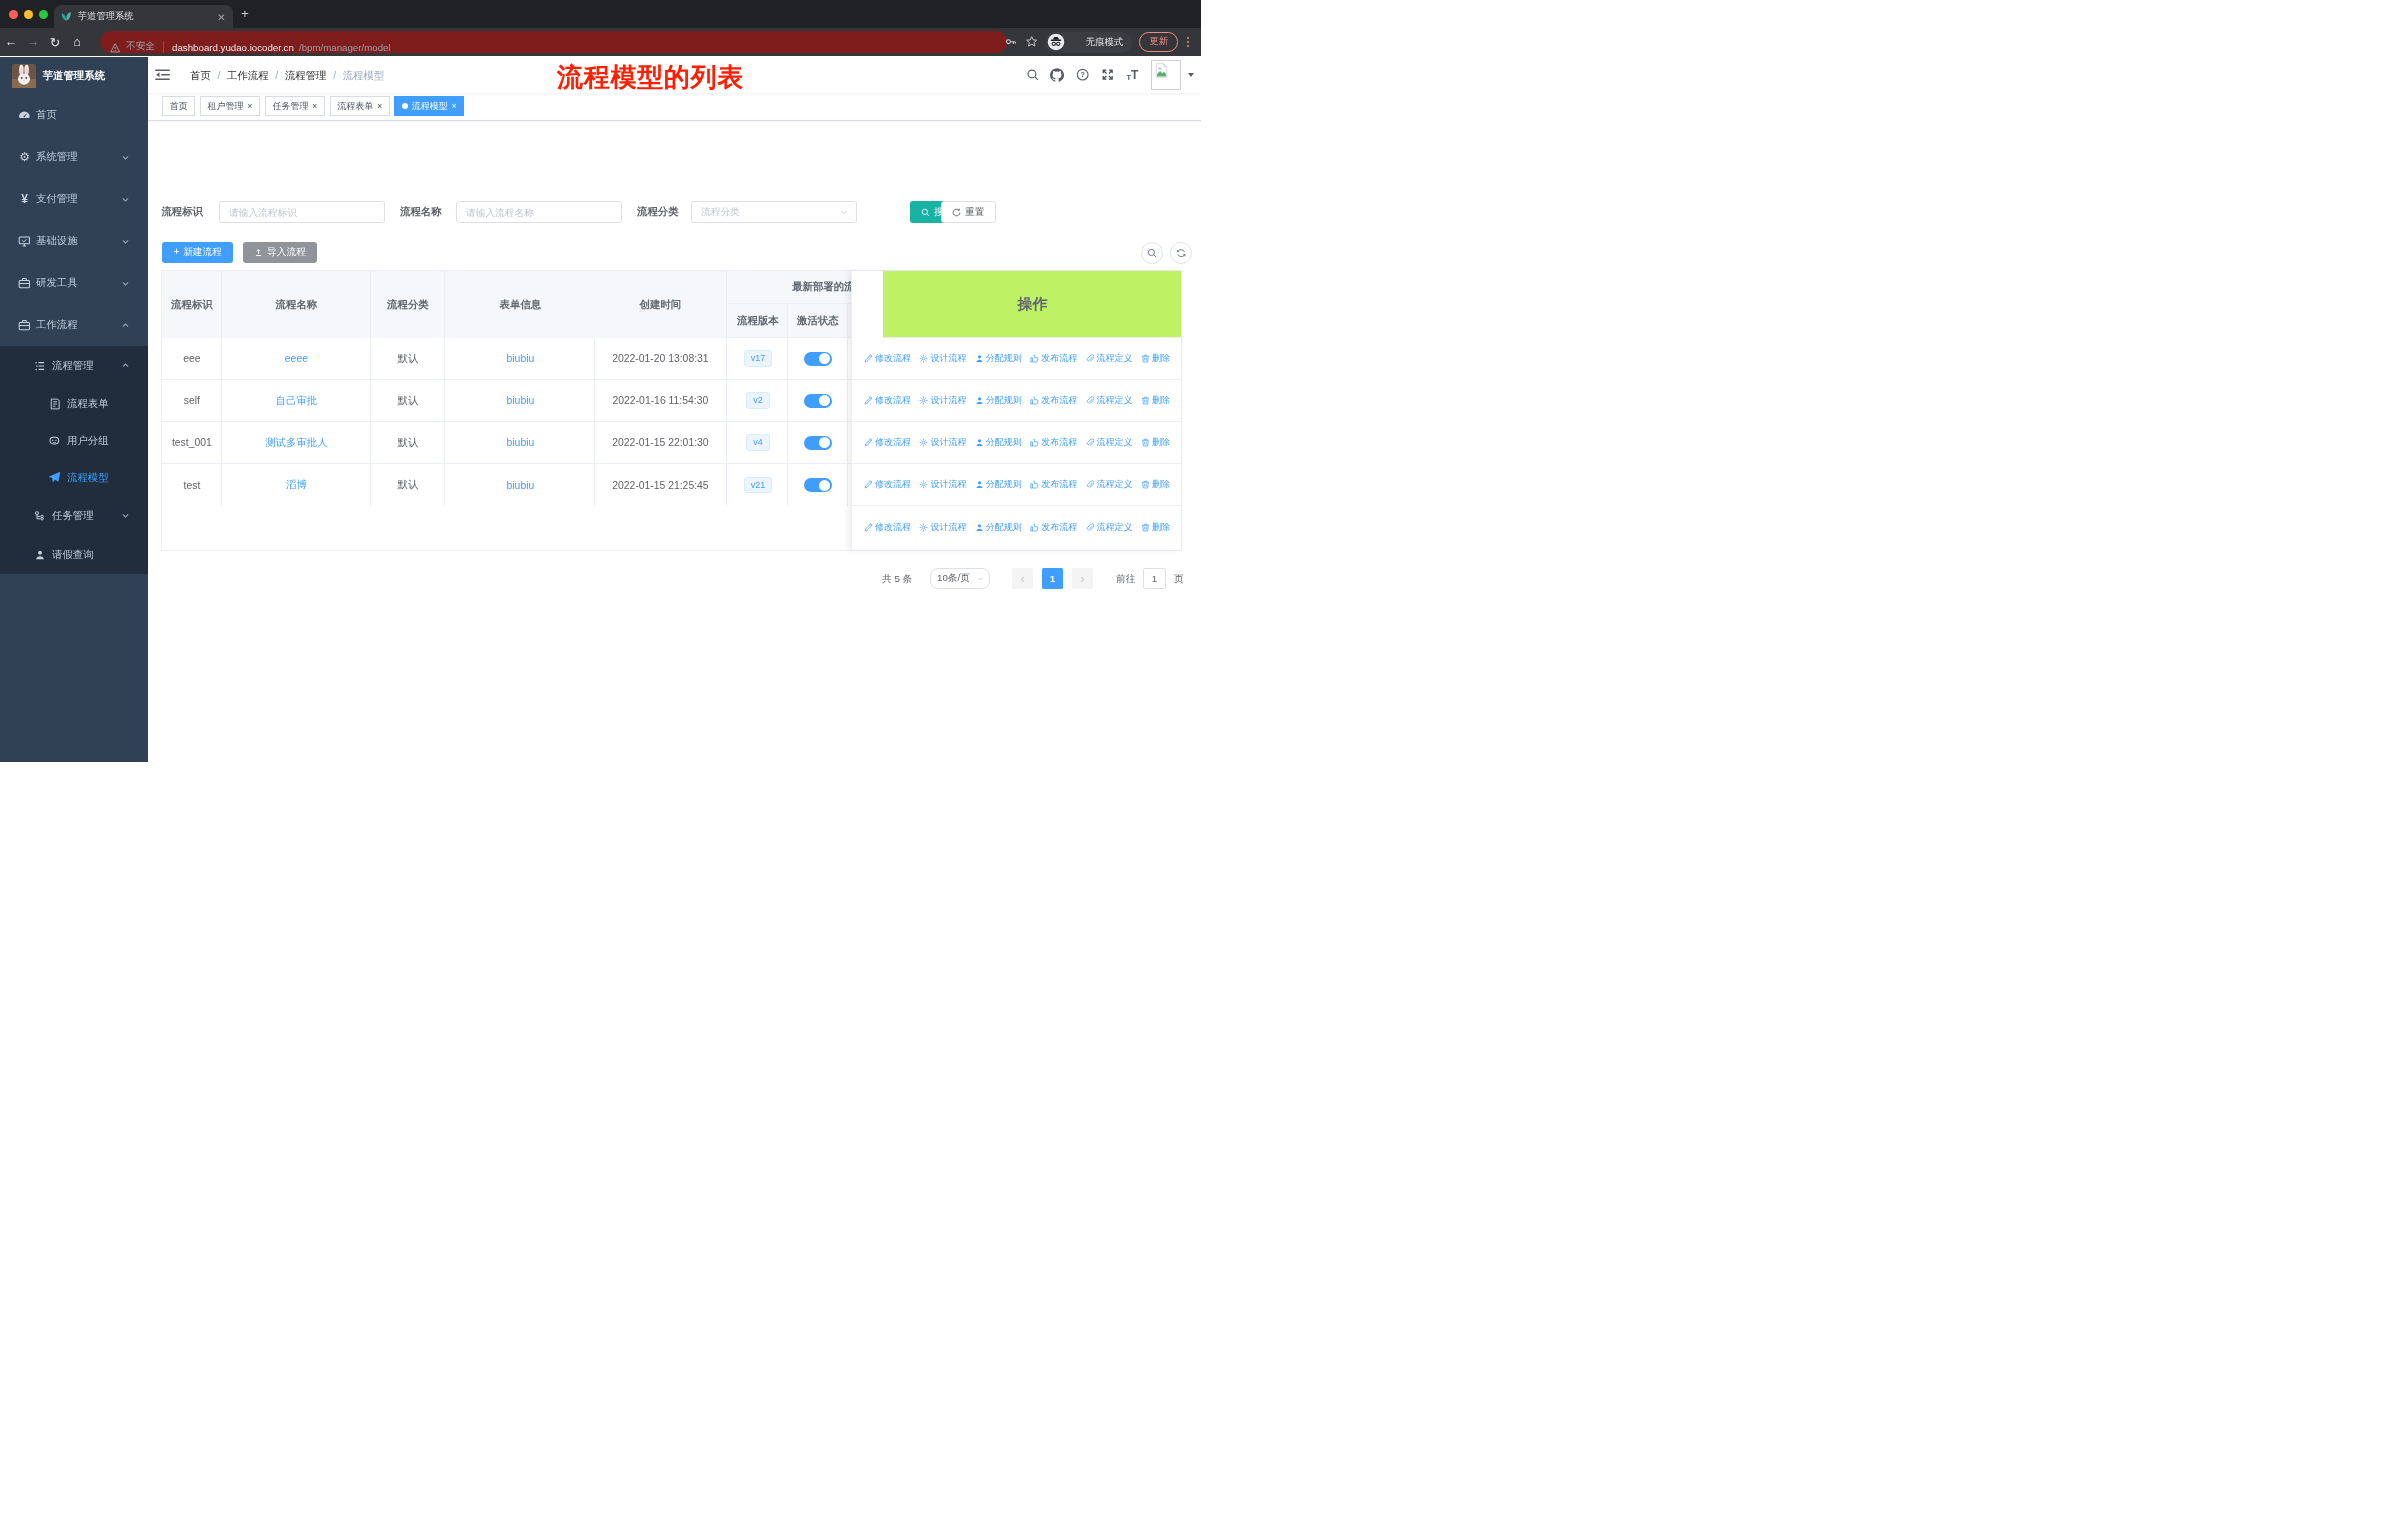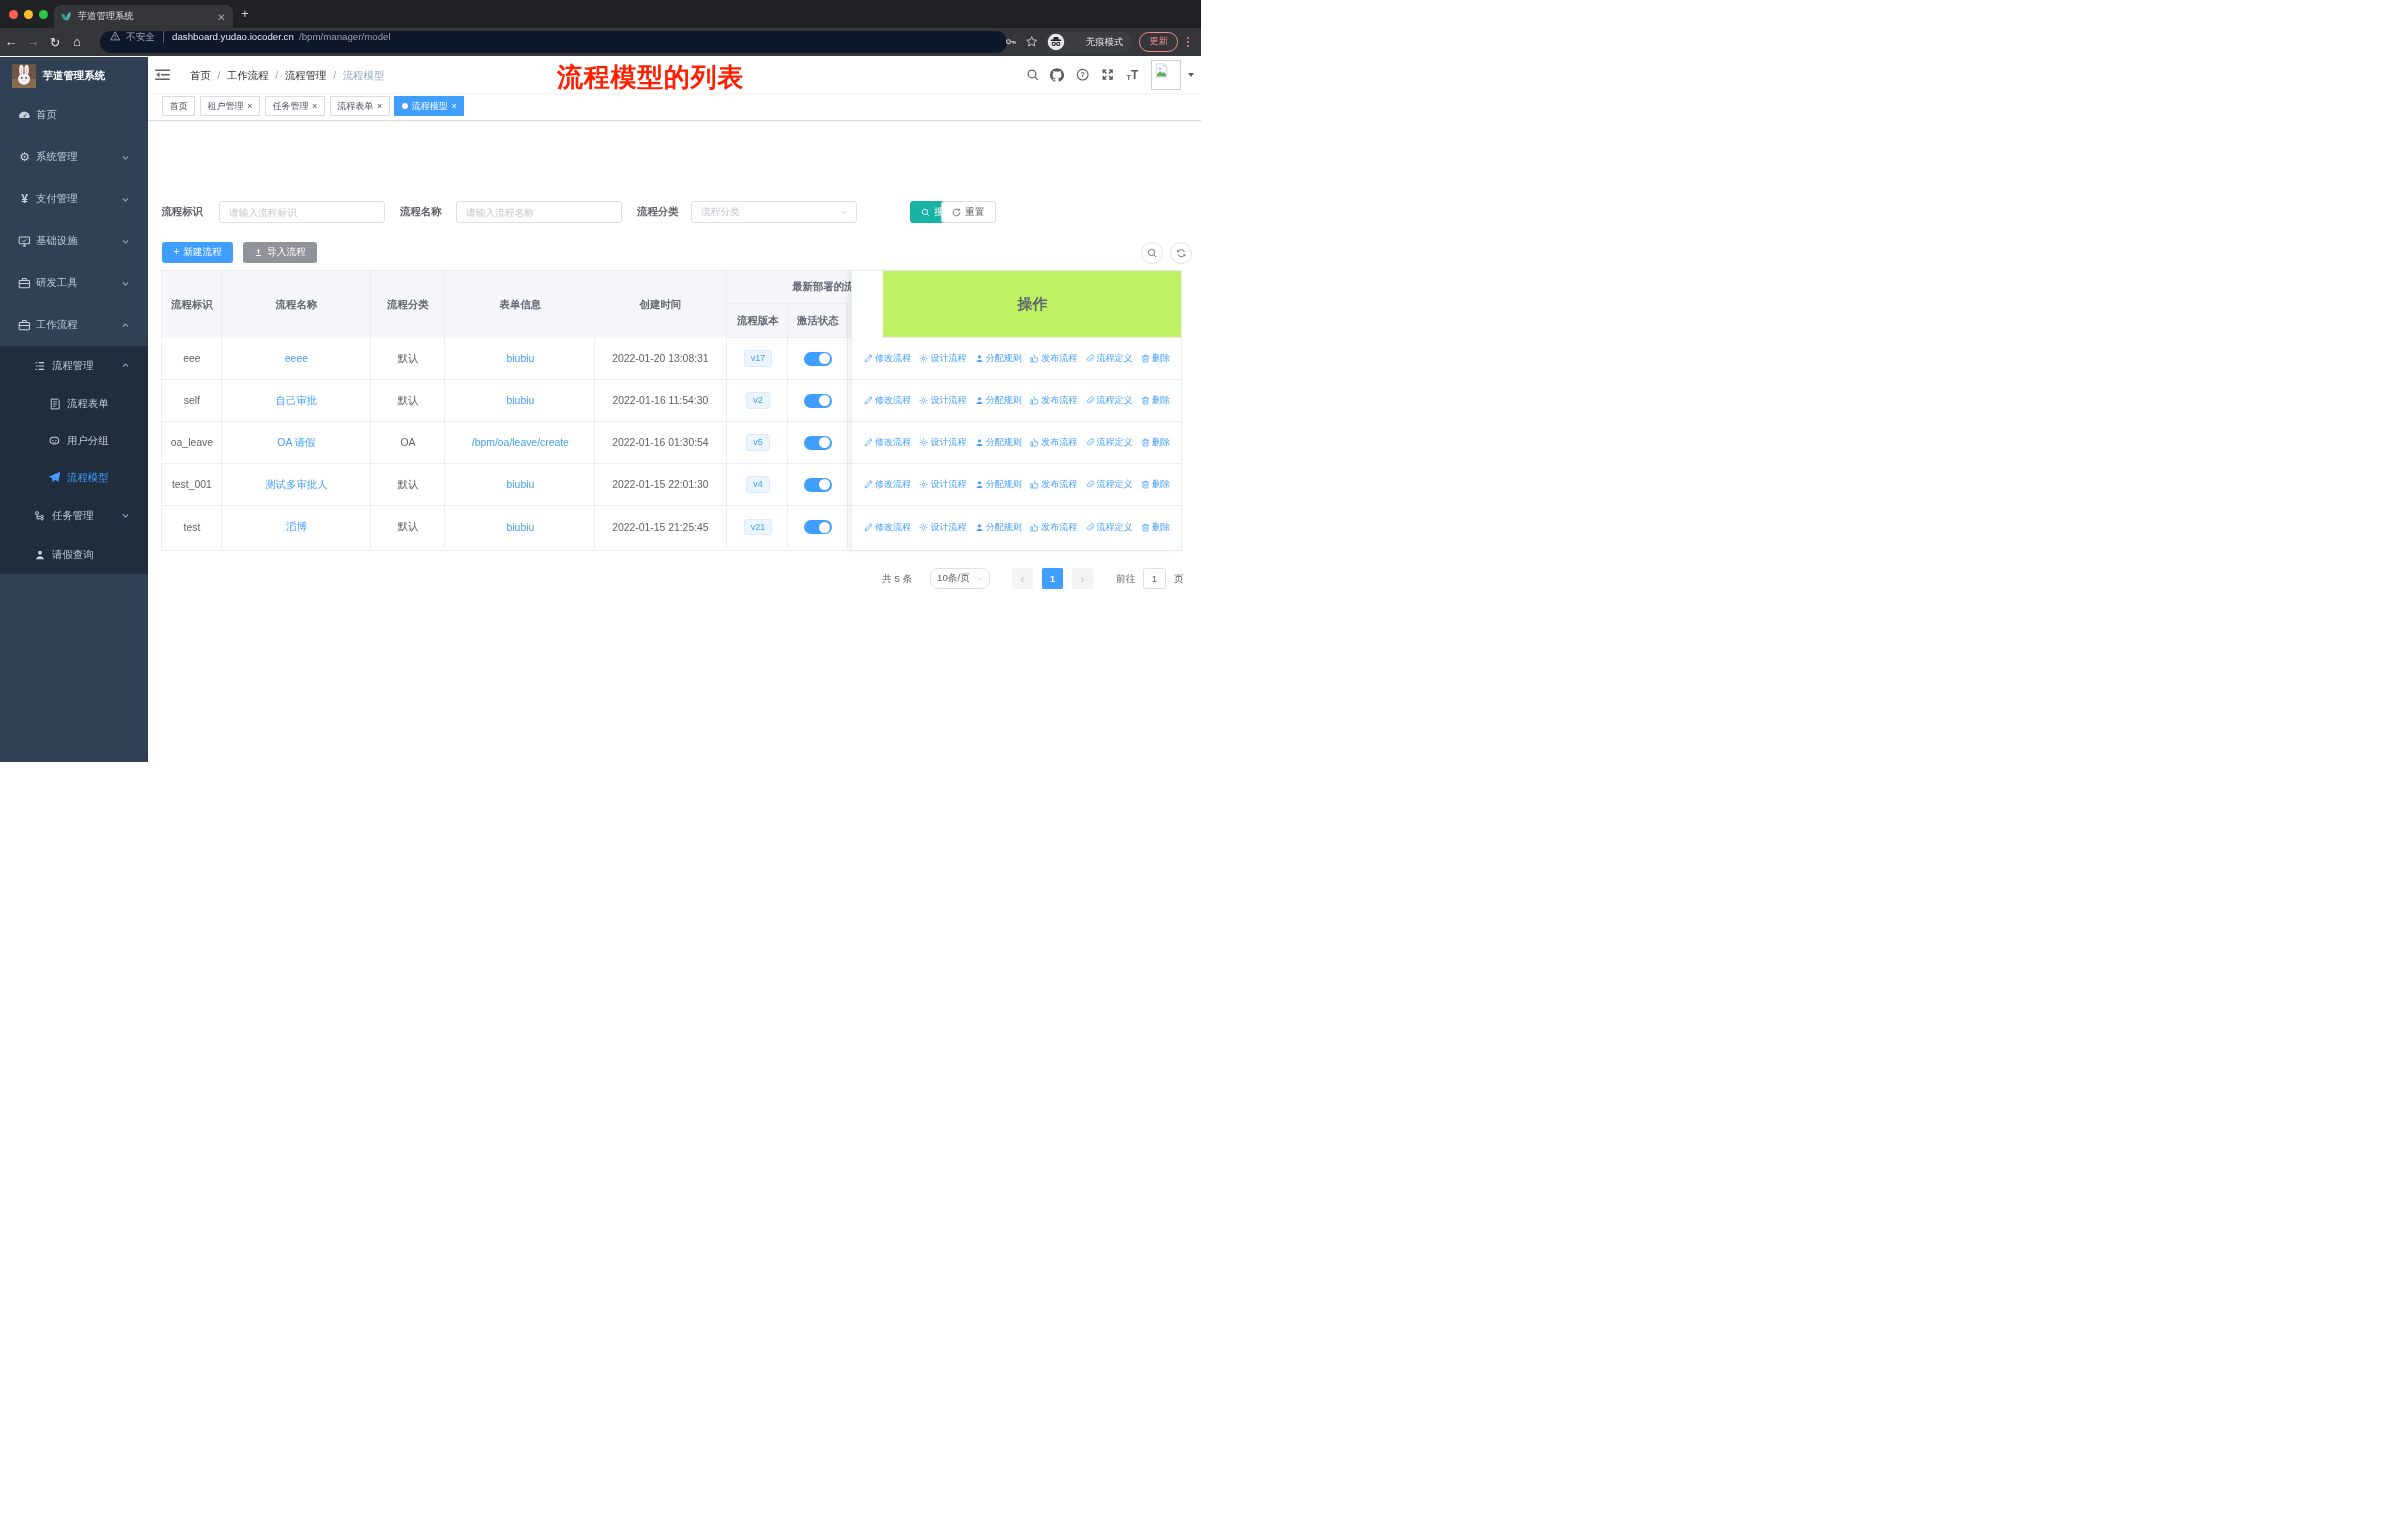--- a/index.html
+++ b/index.html
@@ -12,21 +12,21 @@
   .lights { position:absolute; left:9px; top:9.7px; display:flex; gap:6px; }
   .light { width:9px; height:9px; border-radius:50%; }
   .light.r { background:#ff5f57; } .light.y { background:#febc2e; } .light.g { background:#2ac840; }
   .tab { position:absolute; left:54px; top:4.5px; width:179px; height:24px; background:#35363a; border-radius:7.4px 7.4px 0 0; display:flex; align-items:center; padding:0 7.4px; gap:6px; }
   .tab-title { color:#dfe1e5; font-size:9.3px; flex:1; white-space:nowrap; overflow:hidden; }
   .tab-close { color:#9aa0a6; font-size:10.4px; cursor:default; }
   .newtab { position:absolute; left:241px; top:7.4px; color:#c8cbcf; font-size:13.4px; line-height:13.4px; }
   .toolbar { position:absolute; left:0; top:28px; width:100%; height:28px; background:#35363a; display:flex; align-items:center; }
   .navglyph { color:#e8eaed; font-size:12.7px; width:22px; text-align:center; }
   .navglyph.dim { color:#85898e; }
-  .urlbar { position:absolute; left:100px; top:3px; width:907px; height:22px; background:#0f172a; border-radius:11px; display:flex; align-items:flex-start; padding:0 10.4px; gap:5.2px; }
+  .urlbar { position:absolute; left:100px; top:3px; width:907px; height:22px; background:#7f1d1d; border-radius:11px; display:flex; align-items:flex-end; padding:0 10.4px; gap:5.2px; }
   .sec-label { color:#9aa0a6; font-size:9.7px; }
   .url-div { width:0.7px; height:12px; background:#5f6368; margin:0 3px; }
   .url-domain { color:#e8eaed; font-size:9.7px; }
   .url-path { color:#9aa0a6; font-size:9.7px; }
   .tb-right { position:absolute; right:0; top:0; height:28px; display:flex; align-items:center; gap:7.4px; padding-right:10.4px; }
   .incog { height:21px; background:#3c3d41; border-radius:10.4px; display:flex; align-items:center; gap:21px; padding:0 9px 0 1.5px; }
   .incog-label { color:#e8eaed; font-size:9.3px; }
   .update-btn { height:19.4px; border:0.7px solid #f28b82; border-radius:9.7px; color:#f28b82; font-size:9.3px; padding:0 9px; display:flex; align-items:center; background:transparent; }
   .dots { display:flex; flex-direction:column; gap:1.9px; padding:0 1.5px; }
   .dots i { width:2.2px; height:2.2px; border-radius:50%; background:#f28b82; }
@@ -552,41 +552,20 @@
               </div>
     <div class="td c7">
                 <span class="switch on">
                   <span class="knob"></span>
                 </span>
               </div>
     <div class="td c8"></div>
     <div class="td cfill"></div>
   </div>
 
-  <div class="tr">
-    <div class="td c1">oa_leave</div>
-    <div class="td c2">
-                <span class="link">OA 请假</span>
-              </div>
-    <div class="td c3">OA</div>
-    <div class="td c4">
-                <span class="link">/bpm/oa/leave/create</span>
-              </div>
-    <div class="td c5">2022-01-16 01:30:54</div>
-    <div class="td c6">
-                <span class="vtag">v5</span>
-              </div>
-    <div class="td c7">
-                <span class="switch on">
-                  <span class="knob"></span>
-                </span>
-              </div>
-    <div class="td c8"></div>
-    <div class="td cfill"></div>
-  </div>
 
   <div class="tr">
     <div class="td c1">test_001</div>
     <div class="td c2">
                 <span class="link">测试多审批人</span>
               </div>
     <div class="td c3">默认</div>
     <div class="td c4">
                 <span class="link">biubiu</span>
               </div>

